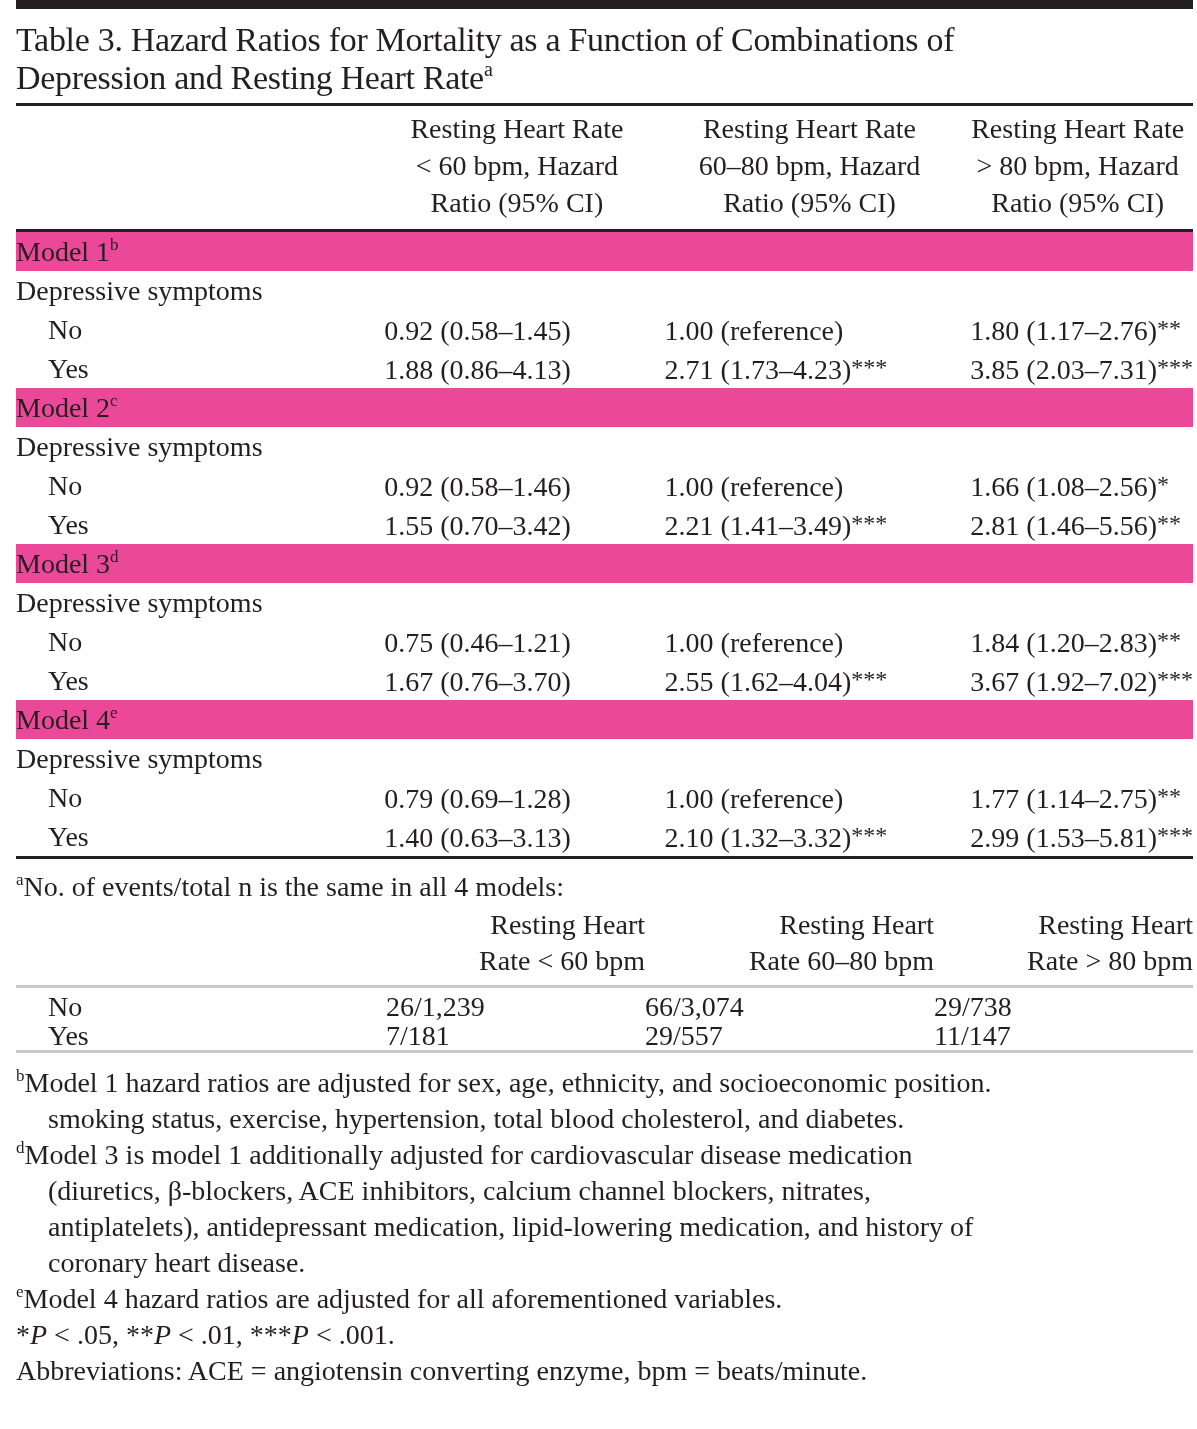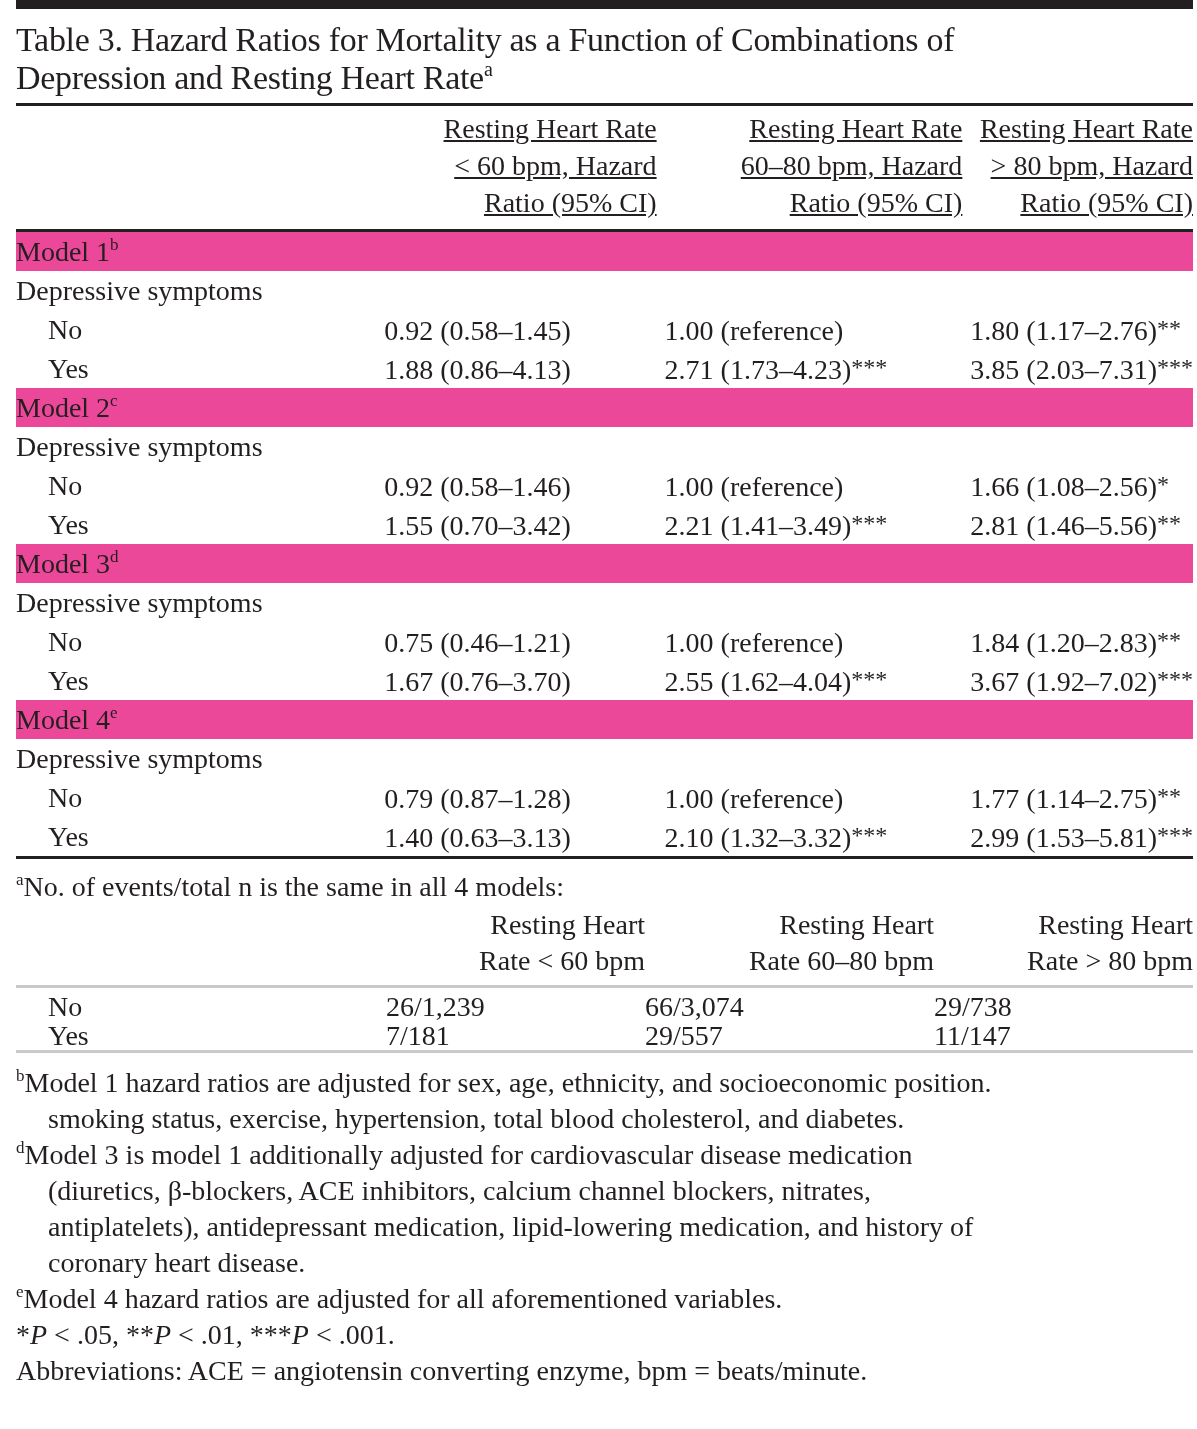--- a/index.html
+++ b/index.html
@@ -15,22 +15,22 @@
     margin-top: 12px;
     font-size: 34px; line-height: 38px; letter-spacing: -0.3px;
     color: #231f20;
   }
   .title sup { font-size: 20px; vertical-align: 13px; line-height: 0; }
   .rule { background: #231f20; }
   .rule-med { height: 3px; }
   .rule-gray { height: 3px; background: #c9c9c9; }
   table { border-collapse: collapse; width: 100%; font-size: 28px; }
   .main-head th {
-    font-weight: normal; text-align: right; vertical-align: top;
-    line-height: 37px; padding: 4px 0 8px 0; text-decoration: underline;
+    font-weight: normal; text-align: center; vertical-align: top;
+    line-height: 37px; padding: 4px 0 8px 0;
   }
   .main td { line-height: 37px; padding: 0; white-space: nowrap; }
   .model-row td { background: #ec4899; }
   .model-row td, .sub-row td { height: 39px; }
   .data-row td { height: 37px; }
   .indent { padding-left: 32px !important; }
   sup.fn { font-size: 17px; vertical-align: 11px; line-height: 0; }
   .col0 { width: 338px; }
   .col1 { width: 275px; padding-left: 7px !important; }
   .col2 { width: 300px; padding-left: 8px !important; }
@@ -143,21 +143,21 @@
           <td class="col3"><span>3.67 (1.92–7.02)</span><span class="stars">***</span></td>
         </tr>
         <tr class="model-row">
           <td colspan="4"><span>Model 4</span><sup class="fn">e</sup></td>
         </tr>
         <tr class="sub-row">
           <td colspan="4">Depressive symptoms</td>
         </tr>
         <tr class="data-row">
           <td class="col0 indent">No</td>
-          <td class="col1"><span>0.79 (0.87–1.28)</span><span class="stars"></span></td>
+          <td class="col1"><span>0.79 (0.69–1.28)</span><span class="stars"></span></td>
           <td class="col2"><span>1.00 (reference)</span><span class="stars"></span></td>
           <td class="col3"><span>1.77 (1.14–2.75)</span><span class="stars">**</span></td>
         </tr>
         <tr class="data-row">
           <td class="col0 indent">Yes</td>
           <td class="col1"><span>1.40 (0.63–3.13)</span><span class="stars"></span></td>
           <td class="col2"><span>2.10 (1.32–3.32)</span><span class="stars">***</span></td>
           <td class="col3"><span>2.99 (1.53–5.81)</span><span class="stars">***</span></td>
         </tr>
       </tbody>

